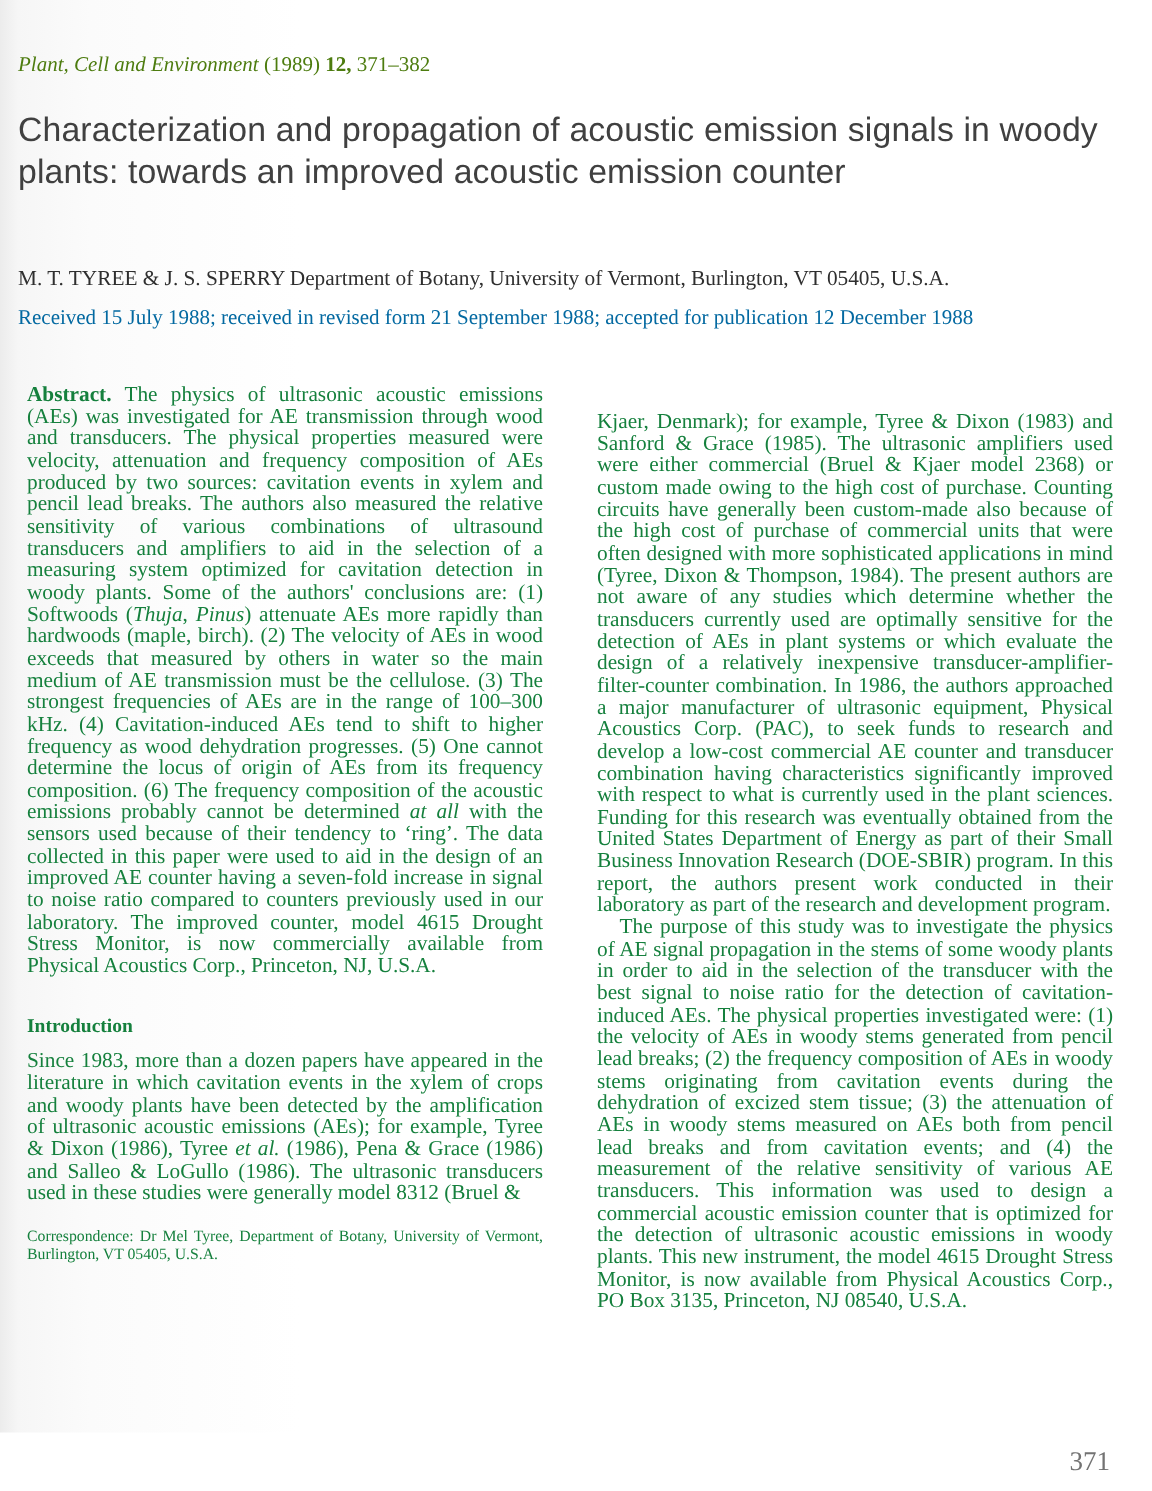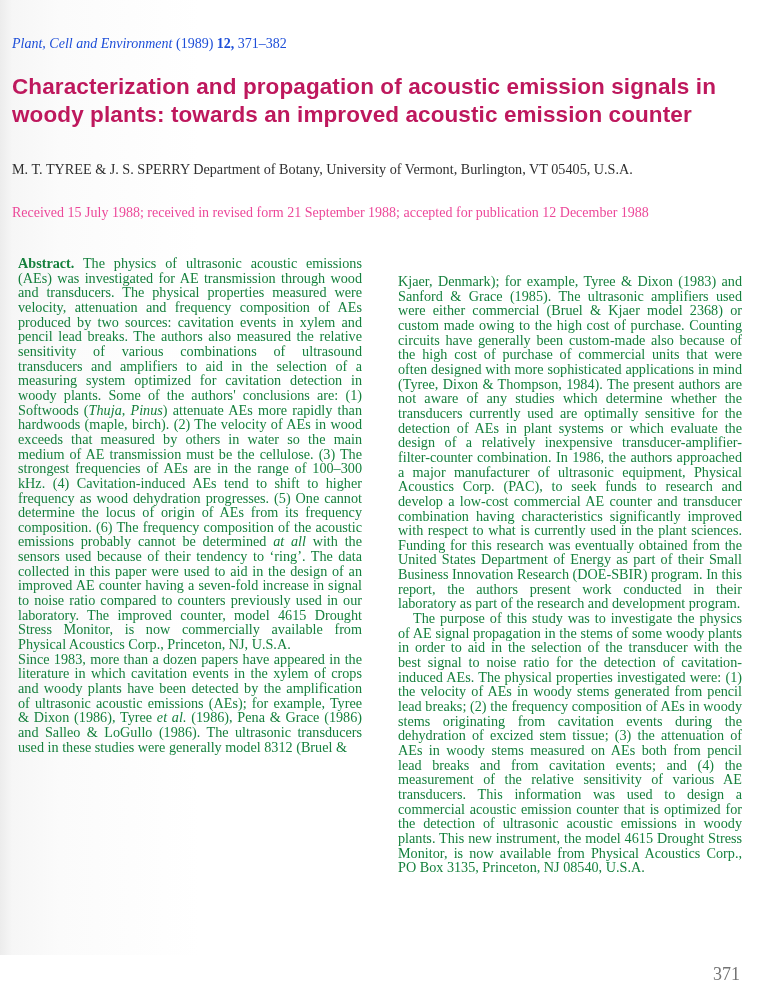--- a/index.html
+++ b/index.html
@@ -9,39 +9,39 @@
     position: relative;
     font-family: "Liberation Serif", "DejaVu Serif", serif;
     color: #2a2a2a;
   }
   .shade {
     position: absolute; left: 0; top: 0; width: 390px; height: 955px;
     background: linear-gradient(to right, #ececec 0px, #f6f6f6 12px, #fbfbfb 60px, #ffffff 200px);
   }
   .journal {
     position: absolute; left: 12px; top: 36px;
-    font-size: 14px; color: #1d4ed8;
+    font-size: 14px; color: #4d7c0f;
     white-space: nowrap;
   }
   .journal i { font-style: italic; }
   .journal b { font-weight: bold; }
   .title {
     position: absolute; left: 12px; top: 73px; width: 740px;
     font-family: "Liberation Sans", "DejaVu Sans", sans-serif;
-    font-size: 22.5px; font-weight: bold; line-height: 27.5px;
-    color: #be185d; letter-spacing: 0.1px;
+    font-size: 22.5px; font-weight: normal; line-height: 27.5px;
+    color: #404040; letter-spacing: 0.1px;
     margin: 0;
   }
   .authors {
-    position: absolute; left: 12px; top: 161px; width: 750px;
+    position: absolute; left: 12px; top: 178px; width: 750px;
     font-size: 14.2px; color: #2f2f2f; white-space: nowrap;
   }
   .received {
     position: absolute; left: 12px; top: 205px; width: 740px;
-    font-size: 14px; line-height: 16px; color: #ec4899;
+    font-size: 14px; line-height: 16px; color: #0369a1;
   }
   .col {
     position: absolute; top: 256px; width: 344px;
     font-size: 14.2px; line-height: 14.65px; color: #15803d;
     text-align: justify;
   }
   .col-left { left: 18px; }
   .col-right { left: 398px; top: 274px; }
   .col p { margin: 0; }
   .indent { text-indent: 15px; }
@@ -80,23 +80,25 @@
 <h1 class="title">Characterization and propagation of acoustic emission signals in woody plants: towards an improved acoustic emission counter</h1>
 
 <div class="authors">M. T. TYREE &amp; J. S. SPERRY Department of Botany, University of Vermont, Burlington, VT 05405, U.S.A.</div>
 
 <div class="received">Received 15 July 1988; received in revised form 21 September 1988; accepted for publication 12 December 1988</div>
 
 <div class="col col-left">
   <p><span class="abs-label">Abstract.</span><span> The physics of ultrasonic acoustic emissions (AEs) was investigated for AE transmission through wood and transducers. The physical properties measured were velocity, attenuation and frequency composition of AEs produced by two sources: cavitation events in xylem and pencil lead breaks. The authors also measured the relative sensitivity of various combinations of ultrasound transducers and amplifiers to aid in the selection of a measuring system optimized for cavitation detection in woody plants. Some of the authors' conclusions are: (1) Softwoods (</span><i>Thuja</i><span>, </span><i>Pinus</i><span>) attenuate AEs more rapidly than hardwoods (maple, birch). (2) The velocity of AEs in wood exceeds that measured by others in water so the main medium of AE transmission must be the cellulose. (3) The strongest frequencies of AEs are in the range of 100–300 kHz. (4) Cavitation-induced AEs tend to shift to higher frequency as wood dehydration progresses. (5) One cannot determine the locus of origin of AEs from its frequency composition. (6) The frequency composition of the acoustic emissions probably cannot be determined </span><i>at all</i><span> with the sensors used because of their tendency to ‘ring’. The data collected in this paper were used to aid in the design of an improved AE counter having a seven-fold increase in signal to noise ratio compared to counters previously used in our laboratory. The improved counter, model 4615 Drought Stress Monitor, is now commercially available from Physical Acoustics Corp., Princeton, NJ, U.S.A.</span></p>
 
 
+  <p class="section-heading">Introduction</p>
 
   <p id="intro-left"><span>Since 1983, more than a dozen papers have appeared in the literature in which cavitation events in the xylem of crops and woody plants have been detected by the amplification of ultrasonic acoustic emissions (AEs); for example, Tyree &amp; Dixon (1986), Tyree </span><i>et al.</i><span id="intro-left-tail"> (1986), Pena &amp; Grace (1986) and Salleo &amp; LoGullo (1986). The ultrasonic transducers used in these studies were generally model 8312 (Bruel &amp;</span></p>
 
+  <p class="correspondence">Correspondence: Dr Mel Tyree, Department of Botany, University of Vermont, Burlington, VT 05405, U.S.A.</p>
 </div>
 
 <div class="col col-right">
   <p id="intro-right">Kjaer, Denmark); for example, Tyree &amp; Dixon (1983) and Sanford &amp; Grace (1985). The ultrasonic amplifiers used were either commercial (Bruel &amp; Kjaer model 2368) or custom made owing to the high cost of purchase. Counting circuits have generally been custom-made also because of the high cost of purchase of commercial units that were often designed with more sophisticated applications in mind (Tyree, Dixon &amp; Thompson, 1984). The present authors are not aware of any studies which determine whether the transducers currently used are optimally sensitive for the detection of AEs in plant systems or which evaluate the design of a relatively inexpensive transducer-amplifier-filter-counter combination. In 1986, the authors approached a major manufacturer of ultrasonic equipment, Physical Acoustics Corp. (PAC), to seek funds to research and develop a low-cost commercial AE counter and transducer combination having characteristics significantly improved with respect to what is currently used in the plant sciences. Funding for this research was eventually obtained from the United States Department of Energy as part of their Small Business Innovation Research (DOE-SBIR) program. In this report, the authors present work conducted in their laboratory as part of the research and development program.</p>
   <p class="indent">The purpose of this study was to investigate the physics of AE signal propagation in the stems of some woody plants in order to aid in the selection of the transducer with the best signal to noise ratio for the detection of cavitation-induced AEs. The physical properties investigated were: (1) the velocity of AEs in woody stems generated from pencil lead breaks; (2) the frequency composition of AEs in woody stems originating from cavitation events during the dehydration of excized stem tissue; (3) the attenuation of AEs in woody stems measured on AEs both from pencil lead breaks and from cavitation events; and (4) the measurement of the relative sensitivity of various AE transducers. This information was used to design a commercial acoustic emission counter that is optimized for the detection of ultrasonic acoustic emissions in woody plants. This new instrument, the model 4615 Drought Stress Monitor, is now available from Physical Acoustics Corp., PO Box 3135, Princeton, NJ 08540, U.S.A.</p>
 </div>
 
 <div class="page-number">371</div>
 
 </body></html>

